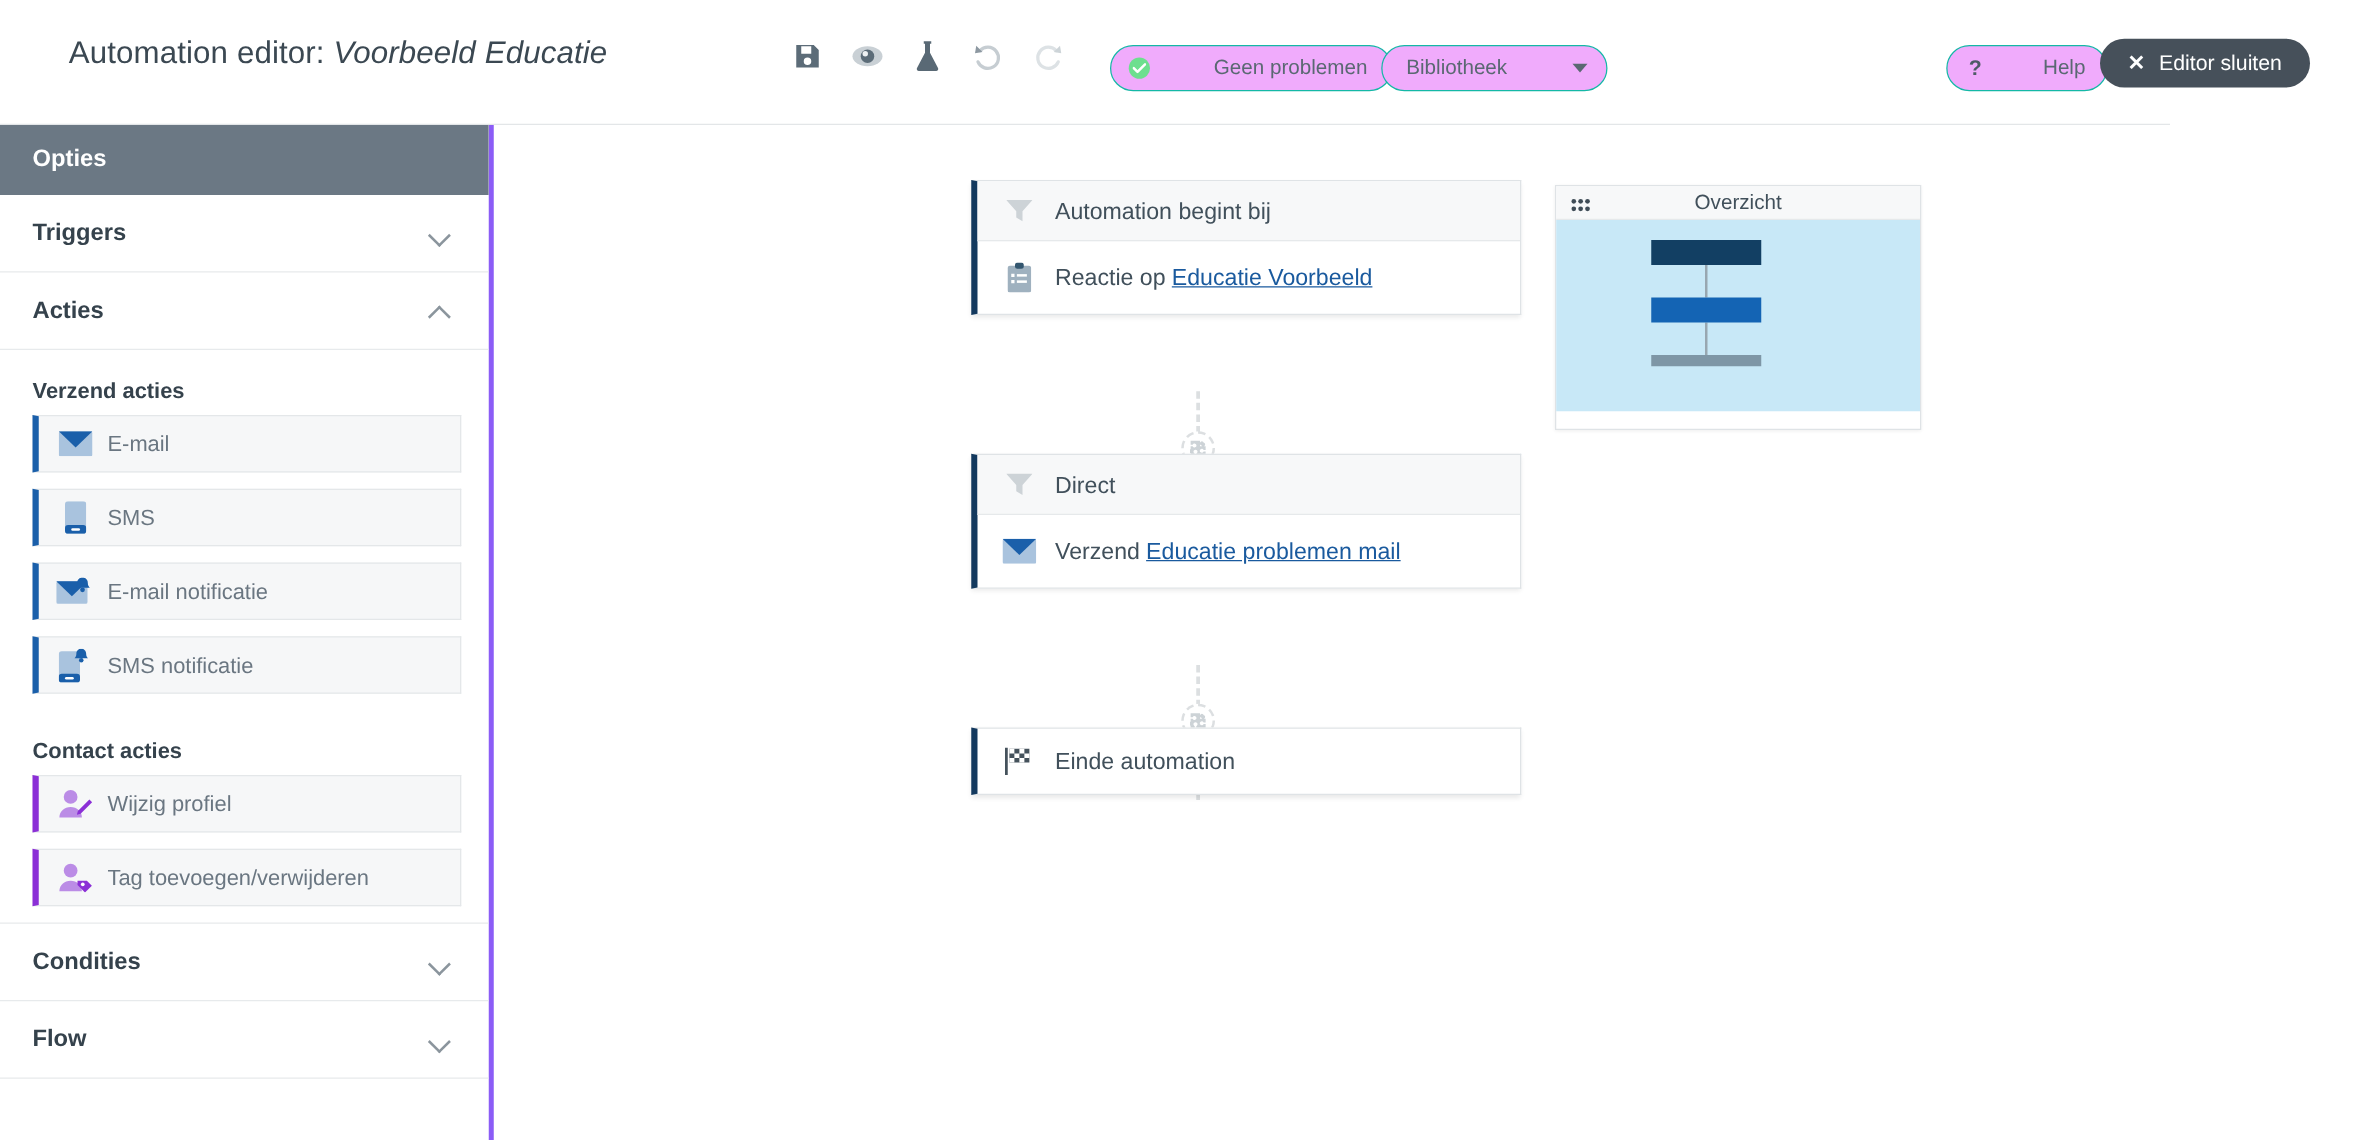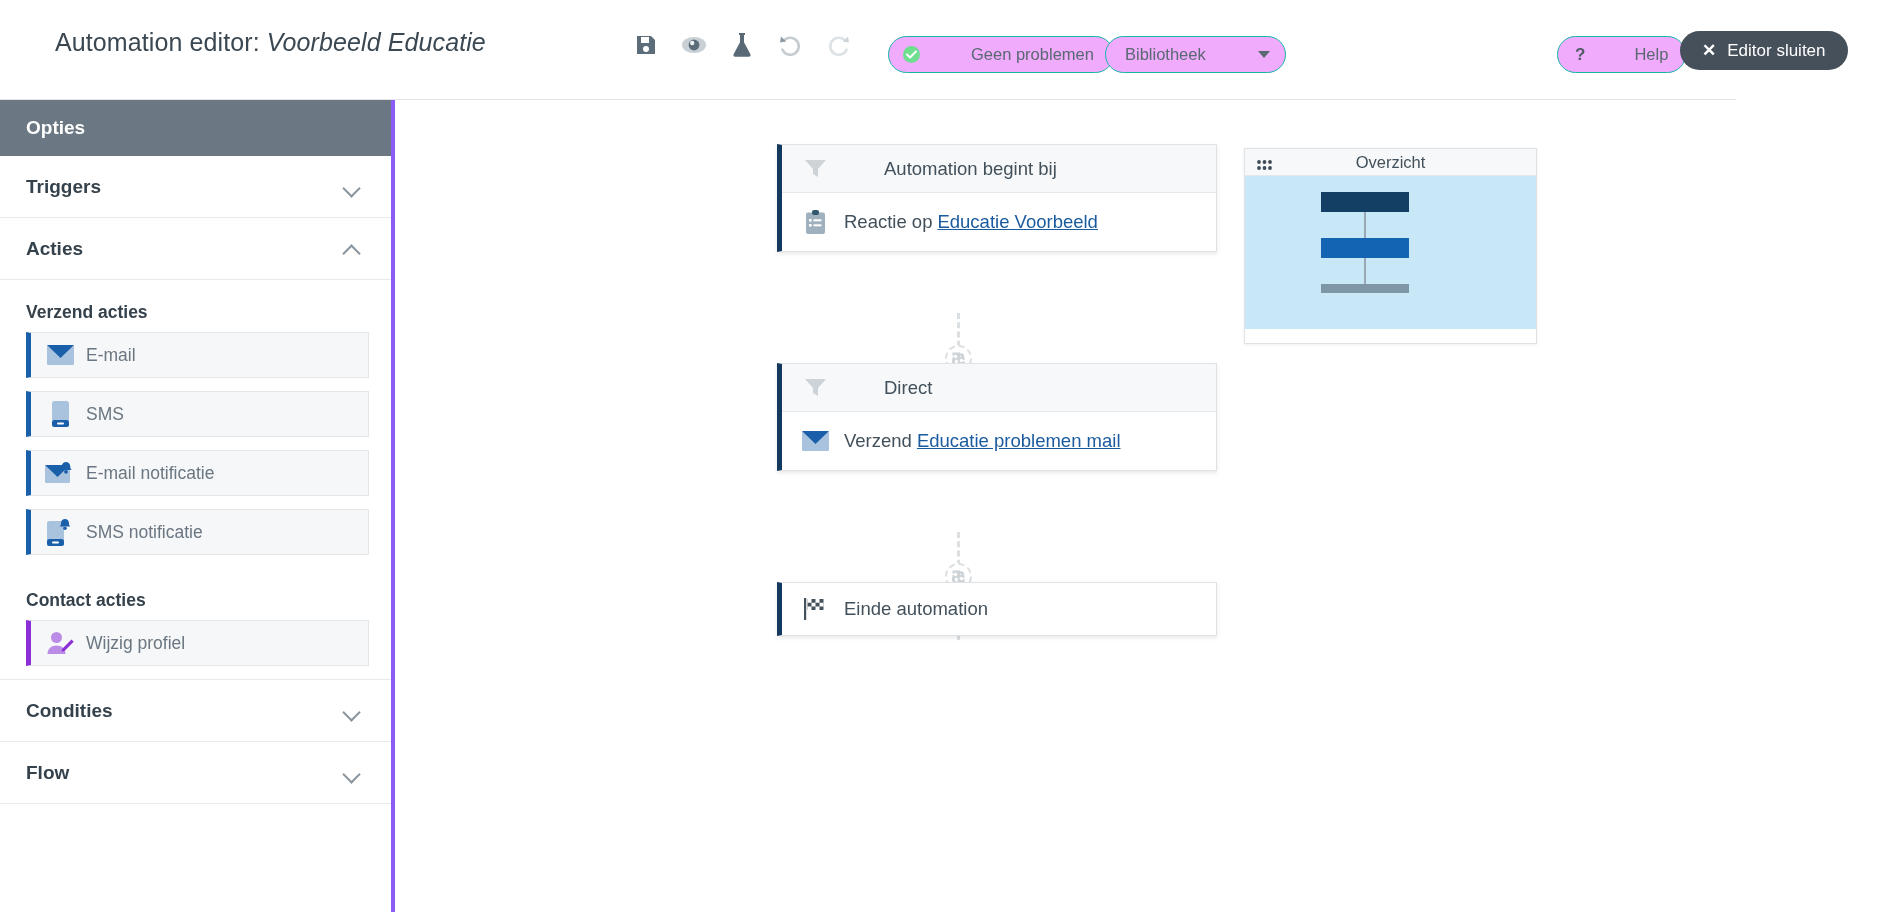--- a/index.html
+++ b/index.html
@@ -125,21 +125,21 @@
     background: #ffffff;
     border: 1px solid #dfe3e6;
     border-left: 5px solid #13395e;
     box-shadow: 0 2px 4px rgba(0,0,0,.09);
     width: 440px;
   }
   .node-head {
     height: 48px; background: #f7f8f9;
     border-bottom: 1px solid #e6e9eb;
     display: flex; align-items: center; padding-left: 18px;
-    font-size: 18.5px; color: #41505b; gap: 40px;
+    font-size: 18.5px; color: #41505b;
   }
   .node-body {
     height: 58px; display: flex; align-items: center;
     padding-left: 18px; font-size: 18.5px; color: #41505b;
   }
   .node-single { height: 52px; display: flex; align-items: center; padding-left: 18px; font-size: 18.5px; color: #41505b; }
   .n-ic { width: 30px; margin-right: 14px; display: flex; align-items: center; justify-content: center; flex: 0 0 auto; }
   .n-ic svg { display: block; }
   .node-link { color: #1a5a9e; text-decoration: underline; margin-left: 5px; }
 
@@ -316,20 +316,31 @@
       <span class="act-ic">
         <svg width="27" height="24" viewBox="0 0 27 24">
             <circle cx="9.5" cy="6.5" r="5.5" fill="#bb8ce6"></circle>
             <path d="M0.5 23c0-5 4-8.4 9-8.4s9 3.4 9 8.4z" fill="#bb8ce6"></path>
             <path d="M24.5 8.5l2.2 2.2-9.2 9.2-3 .8.8-3z" fill="#8b2fd6"></path>
           </svg>
       </span>
       <span>Wijzig profiel</span>
     </div>
 
+    <div class="act-item purple">
+      <span class="act-ic">
+        <svg width="27" height="24" viewBox="0 0 27 24">
+            <circle cx="9.5" cy="6.5" r="5.5" fill="#bb8ce6"></circle>
+            <path d="M0.5 23c0-5 4-8.4 9-8.4s9 3.4 9 8.4z" fill="#bb8ce6"></path>
+            <path d="M15 14.5h7.5l4 4-5.5 5.5-6-6z" fill="#8b2fd6"></path>
+            <circle cx="19.2" cy="17.4" r="1.5" fill="#ffffff"></circle>
+          </svg>
+      </span>
+      <span>Tag toevoegen/verwijderen</span>
+    </div>
   </div>
 
   <div class="divider-top"></div>
 
   <div class="accordion-row">
     <span>Condities</span>
     <span class="chev"></span>
   </div>
 
   <div class="accordion-row">

